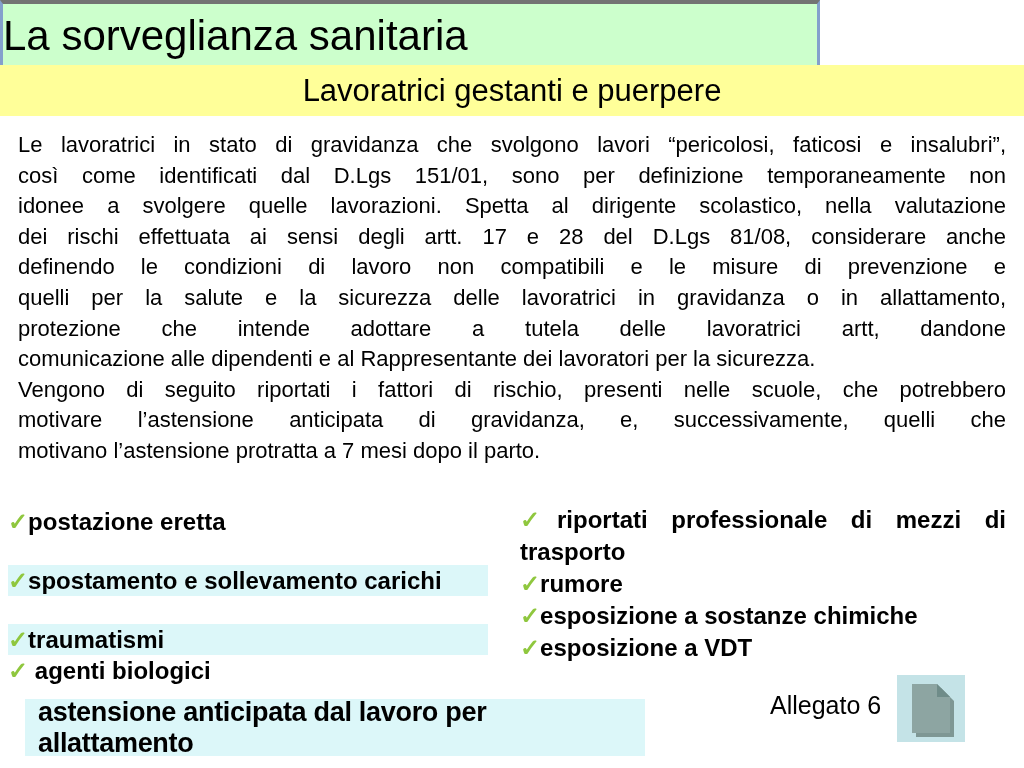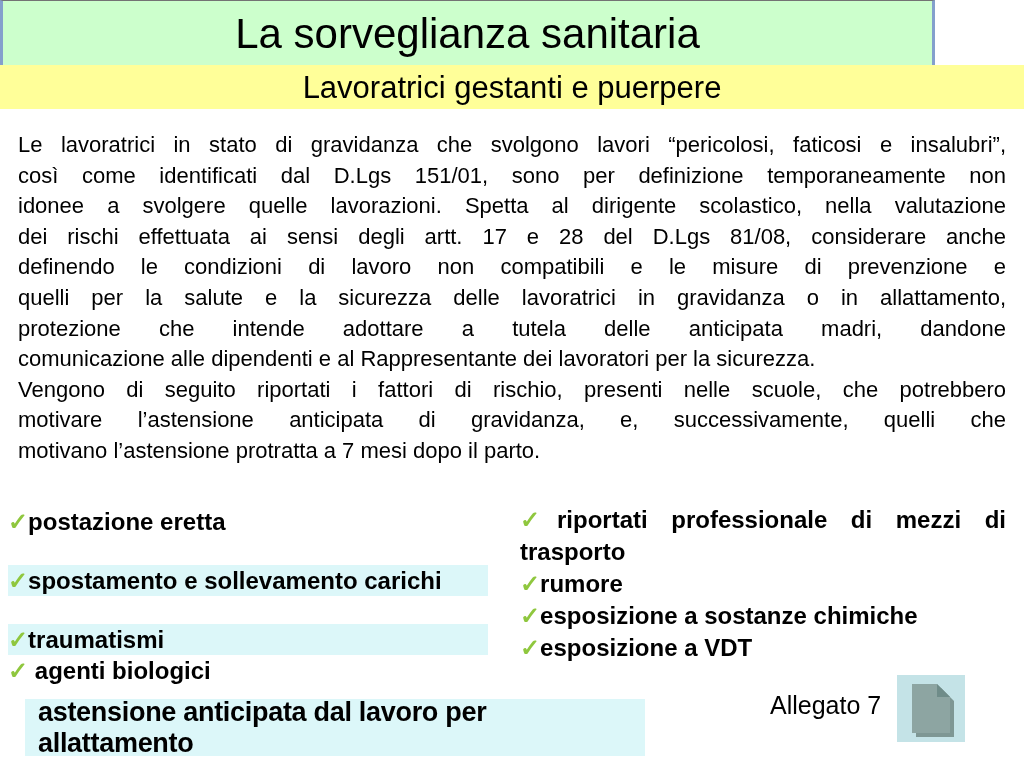--- a/index.html
+++ b/index.html
@@ -2,29 +2,29 @@
 <html><head>
 <meta charset="utf-8">
 <style>
   html,body { margin:0; padding:0; background:#ffffff; }
   .slide {
     position:relative; width:1024px; height:768px; background:#ffffff;
     font-family:"Liberation Sans", sans-serif; color:#000; overflow:hidden;
   }
   
   .banner-green {
-    position:absolute; left:0; top:0; width:935px; height:65px;
+    position:absolute; left:0; top:0; width:820px; height:65px;
     background:#ccffcc; box-sizing:border-box;
-    border-top:1px solid #737373; border-left:3px solid #84a0cc; border-right:3px solid #84a0cc;
-    display:flex; align-items:center; justify-content:center;
+    border-top:4px solid #737373; border-left:3px solid #84a0cc; border-right:3px solid #84a0cc;
+    display:flex; align-items:center; justify-content:flex-start;
   }
   .page-title { font-size:42px; line-height:1; padding-top:2px; }
   
   .banner-yellow {
-    position:absolute; left:0; top:65px; width:1024px; height:44px;
+    position:absolute; left:0; top:65px; width:1024px; height:51px;
     background:#ffff99; display:flex; align-items:center; justify-content:center;
   }
   .page-subtitle { font-size:31px; line-height:1; }
   
   .body-text {
     position:absolute; left:18px; top:130px; width:988px;
     font-size:22px; line-height:30.6px;
   }
   .bline { text-align:justify; text-align-last:justify; }
   .bline-end { text-align:left; }
@@ -59,21 +59,21 @@
     <div class="page-subtitle">Lavoratrici gestanti e puerpere</div>
   </div>
 
   <div class="body-text">
     <div class="bline">Le lavoratrici in stato di gravidanza che svolgono lavori “pericolosi, faticosi e insalubri”,</div>
     <div class="bline">così come identificati dal D.Lgs 151/01, sono per definizione temporaneamente non</div>
     <div class="bline">idonee a svolgere quelle lavorazioni. Spetta al dirigente scolastico, nella valutazione</div>
     <div class="bline">dei rischi effettuata ai sensi degli artt. 17 e 28 del D.Lgs 81/08, considerare anche</div>
     <div class="bline">definendo le condizioni di lavoro non compatibili e le misure di prevenzione e</div>
     <div class="bline">quelli per la salute e la sicurezza delle lavoratrici in gravidanza o in allattamento,</div>
-    <div class="bline">protezione che intende adottare a tutela delle anticipata madri, dandone</div>
+    <div class="bline">protezione che intende adottare a tutela delle lavoratrici artt, dandone</div>
     <div class="bline-end">comunicazione alle dipendenti e al Rappresentante dei lavoratori per la sicurezza.</div>
     <div class="bline">Vengono di seguito riportati i fattori di rischio, presenti nelle scuole, che potrebbero</div>
     <div class="bline">motivare l’astensione anticipata di gravidanza, e, successivamente, quelli che</div>
     <div class="bline-end">motivano l’astensione protratta a 7 mesi dopo il parto.</div>
   </div>
 
   <div class="risk-col risk-left">
     <div class="risk-item"><span class="check">✓</span><span>postazione eretta</span></div>
     <div class="risk-item hl"><span class="check">✓</span><span>spostamento e sollevamento carichi</span></div>
     <div class="risk-item hl"><span class="check">✓</span><span>traumatismi</span></div>
@@ -85,21 +85,21 @@
     <div class="risk-item"><span>trasporto</span></div>
     <div class="risk-item"><span class="check">✓</span><span>rumore</span></div>
     <div class="risk-item"><span class="check">✓</span><span>esposizione a sostanze chimiche</span></div>
     <div class="risk-item"><span class="check">✓</span><span>esposizione a VDT</span></div>
   </div>
 
   <div class="bottom-banner">
     <div class="bottom-banner-text">astensione anticipata dal lavoro per allattamento</div>
   </div>
 
-  <div class="attachment-label">Allegato 7</div>
+  <div class="attachment-label">Allegato 6</div>
 
   <div class="attachment-icon">
     <svg width="68" height="67" viewBox="0 0 68 67" xmlns="http://www.w3.org/2000/svg">
       <rect x="0" y="0" width="68" height="67" fill="#c4e3e7"></rect>
       <polygon points="19,13 44,13 57,26 57,62 19,62" fill="#7e9794"></polygon>
       <polygon points="15,9 40,9 53,22 53,58 15,58" fill="#8da5a2"></polygon>
       <polygon points="40,9 40,22 53,22" fill="#6f8c89"></polygon>
     </svg>
   </div>
 

